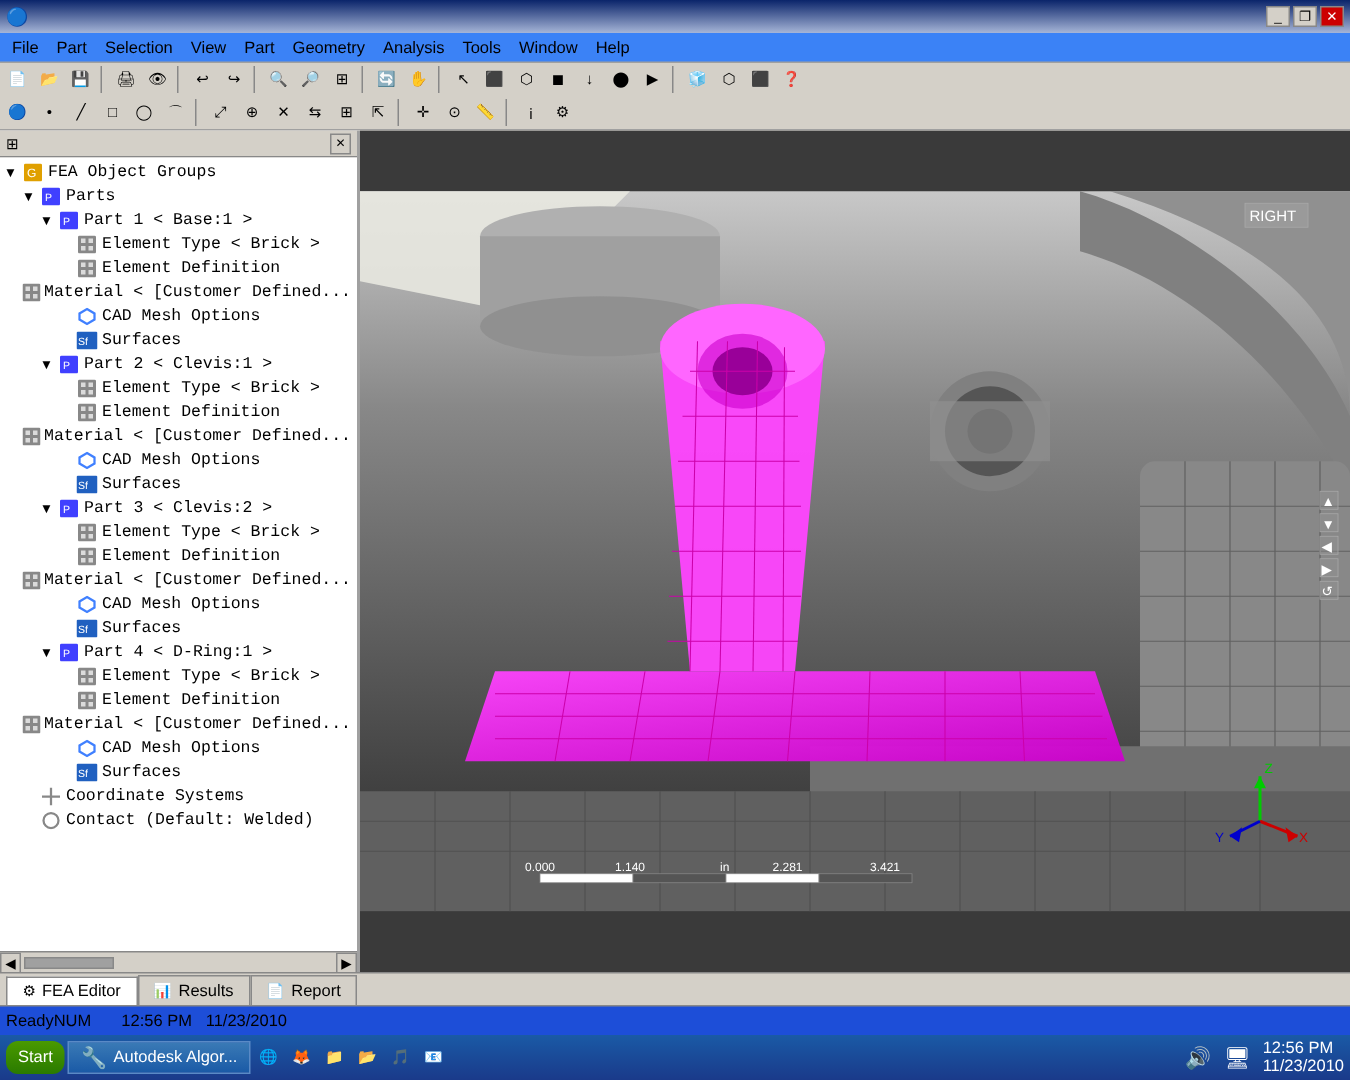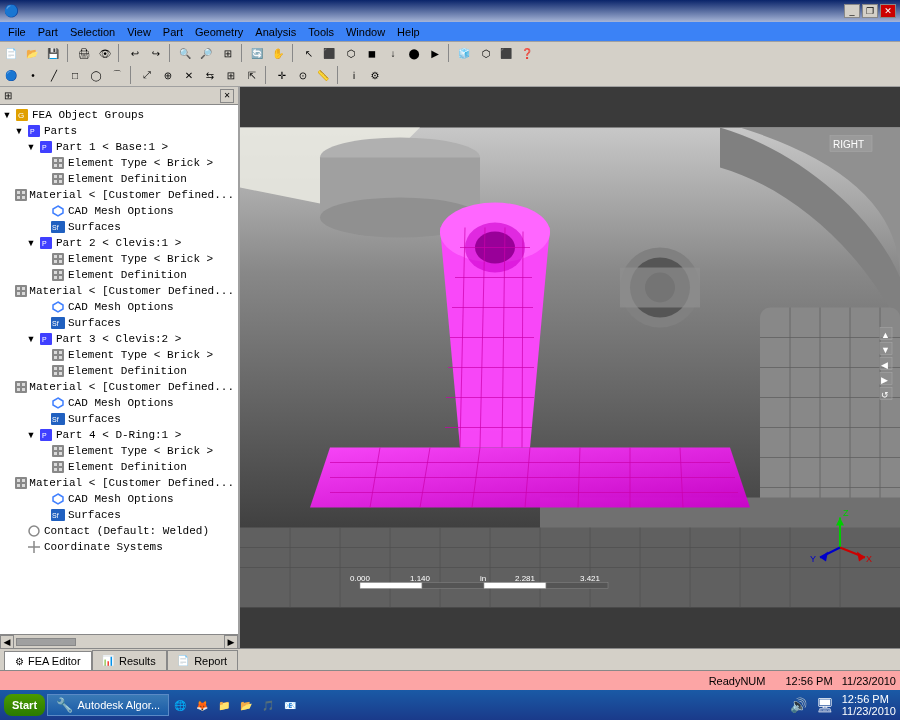--- a/index.html
+++ b/index.html
@@ -159,26 +159,26 @@
     .tab-btn.active {
       background: white;
       border-bottom: 1px solid white;
       margin-bottom: -1px;
     }
     .tab-icon { font-size: 10px; }
 
     
     #statusbar {
       height: 20px;
-      background: #fca5a5;
+      background: #1d4ed8;
       display: flex;
       align-items: center;
       padding: 0 4px;
       border-top: 1px solid #888;
-      justify-content: flex-end;
+      justify-content: flex-start;
     }
     #statusbar .status-left { font-size: 11px; }
     #statusbar .status-right { font-size: 11px; display: flex; gap: 20px; }
 
     
     #taskbar {
       height: 30px;
       background: linear-gradient(to bottom, #1a5aa6, #1a3a8a);
       display: flex;
       align-items: center;
@@ -191,21 +191,21 @@
     .start-btn {
       background: linear-gradient(to bottom, #4a9a00, #2a7a00);
       color: white;
       padding: 2px 8px;
       border-radius: 8px;
       font-size: 11px;
       cursor: pointer;
       height: 22px;
       display: flex;
       align-items: center;
-      font-weight: bold;
+      font-weight: normal;
     }
     .taskbar-item {
       background: linear-gradient(to bottom, #3a7ab6, #1a5aa6);
       color: white;
       padding: 2px 8px;
       height: 22px;
       display: flex;
       align-items: center;
       gap: 4px;
       font-size: 11px;
@@ -664,35 +664,35 @@
                   <text x="1" y="9" font-size="7" fill="white">Sf</text>
                 </svg>
               </span>
               <span class="tree-label">Surfaces</span>
             </div>
             <div class="tree-item">
               <span class="tree-indent" style="width: 12px;"></span>
               <span class="expand-icon"></span>
               <span class="tree-icon" style="color: rgb(102, 102, 102);">
                 <svg width="12" height="12" viewBox="0 0 12 12">
-                  <circle cx="6" cy="6" r="5" fill="none" stroke="#888" stroke-width="1.5"></circle>
-                </svg>
-              </span>
-              <span class="tree-label">Contact (Default: Welded)</span>
-            </div>
-            <div class="tree-item">
-              <span class="tree-indent" style="width: 12px;"></span>
-              <span class="expand-icon"></span>
-              <span class="tree-icon" style="color: rgb(102, 102, 102);">
-                <svg width="12" height="12" viewBox="0 0 12 12">
                   <line x1="6" y1="0" x2="6" y2="12" stroke="#888" stroke-width="1.5"></line>
                   <line x1="0" y1="6" x2="12" y2="6" stroke="#888" stroke-width="1.5"></line>
                 </svg>
               </span>
               <span class="tree-label">Coordinate Systems</span>
+            </div>
+            <div class="tree-item">
+              <span class="tree-indent" style="width: 12px;"></span>
+              <span class="expand-icon"></span>
+              <span class="tree-icon" style="color: rgb(102, 102, 102);">
+                <svg width="12" height="12" viewBox="0 0 12 12">
+                  <circle cx="6" cy="6" r="5" fill="none" stroke="#888" stroke-width="1.5"></circle>
+                </svg>
+              </span>
+              <span class="tree-label">Contact (Default: Welded)</span>
             </div>
           </div>
         <div id="tree-hscroll">
           <div class="scroll-arrow">◀</div>
           <div class="hscroll-bar">
             <div class="hscroll-thumb"></div>
           </div>
           <div class="scroll-arrow">▶</div>
         </div>
       </div>

